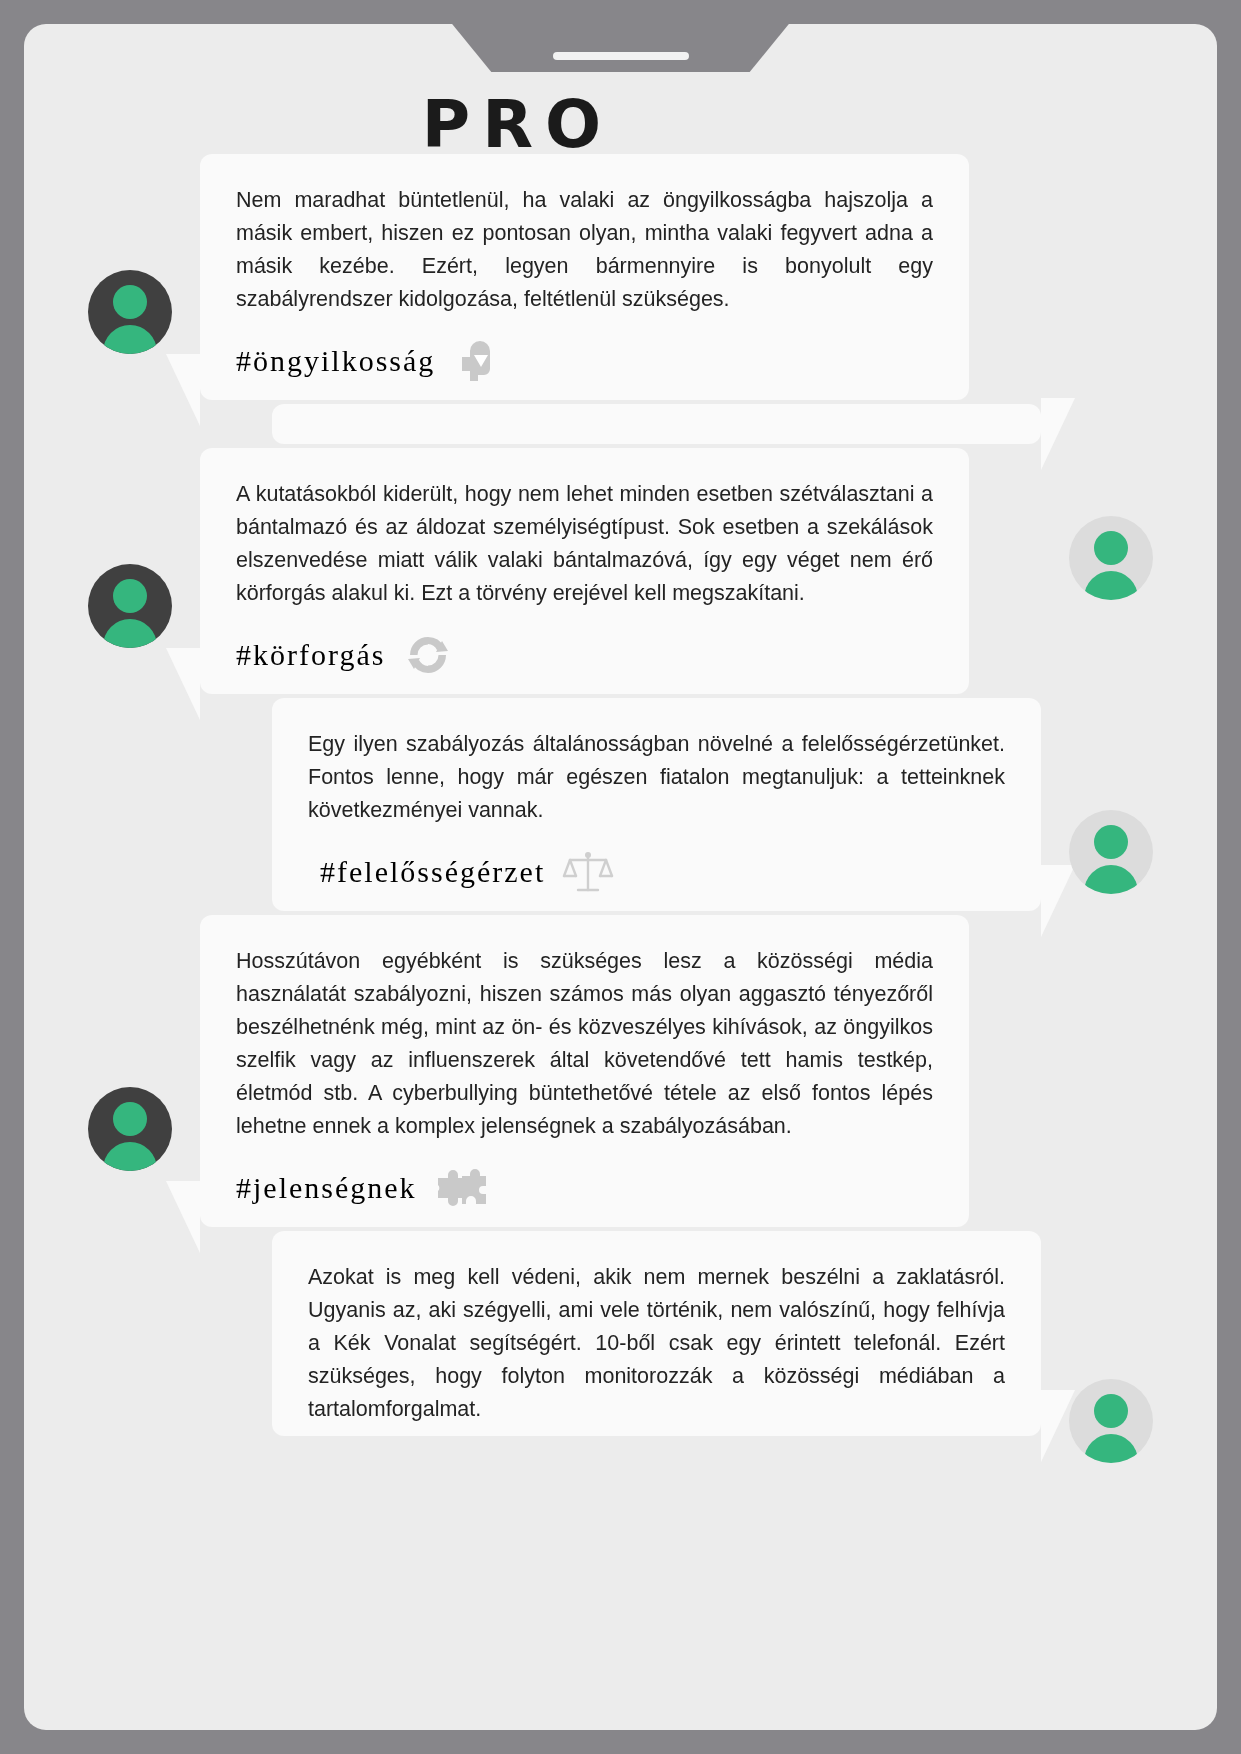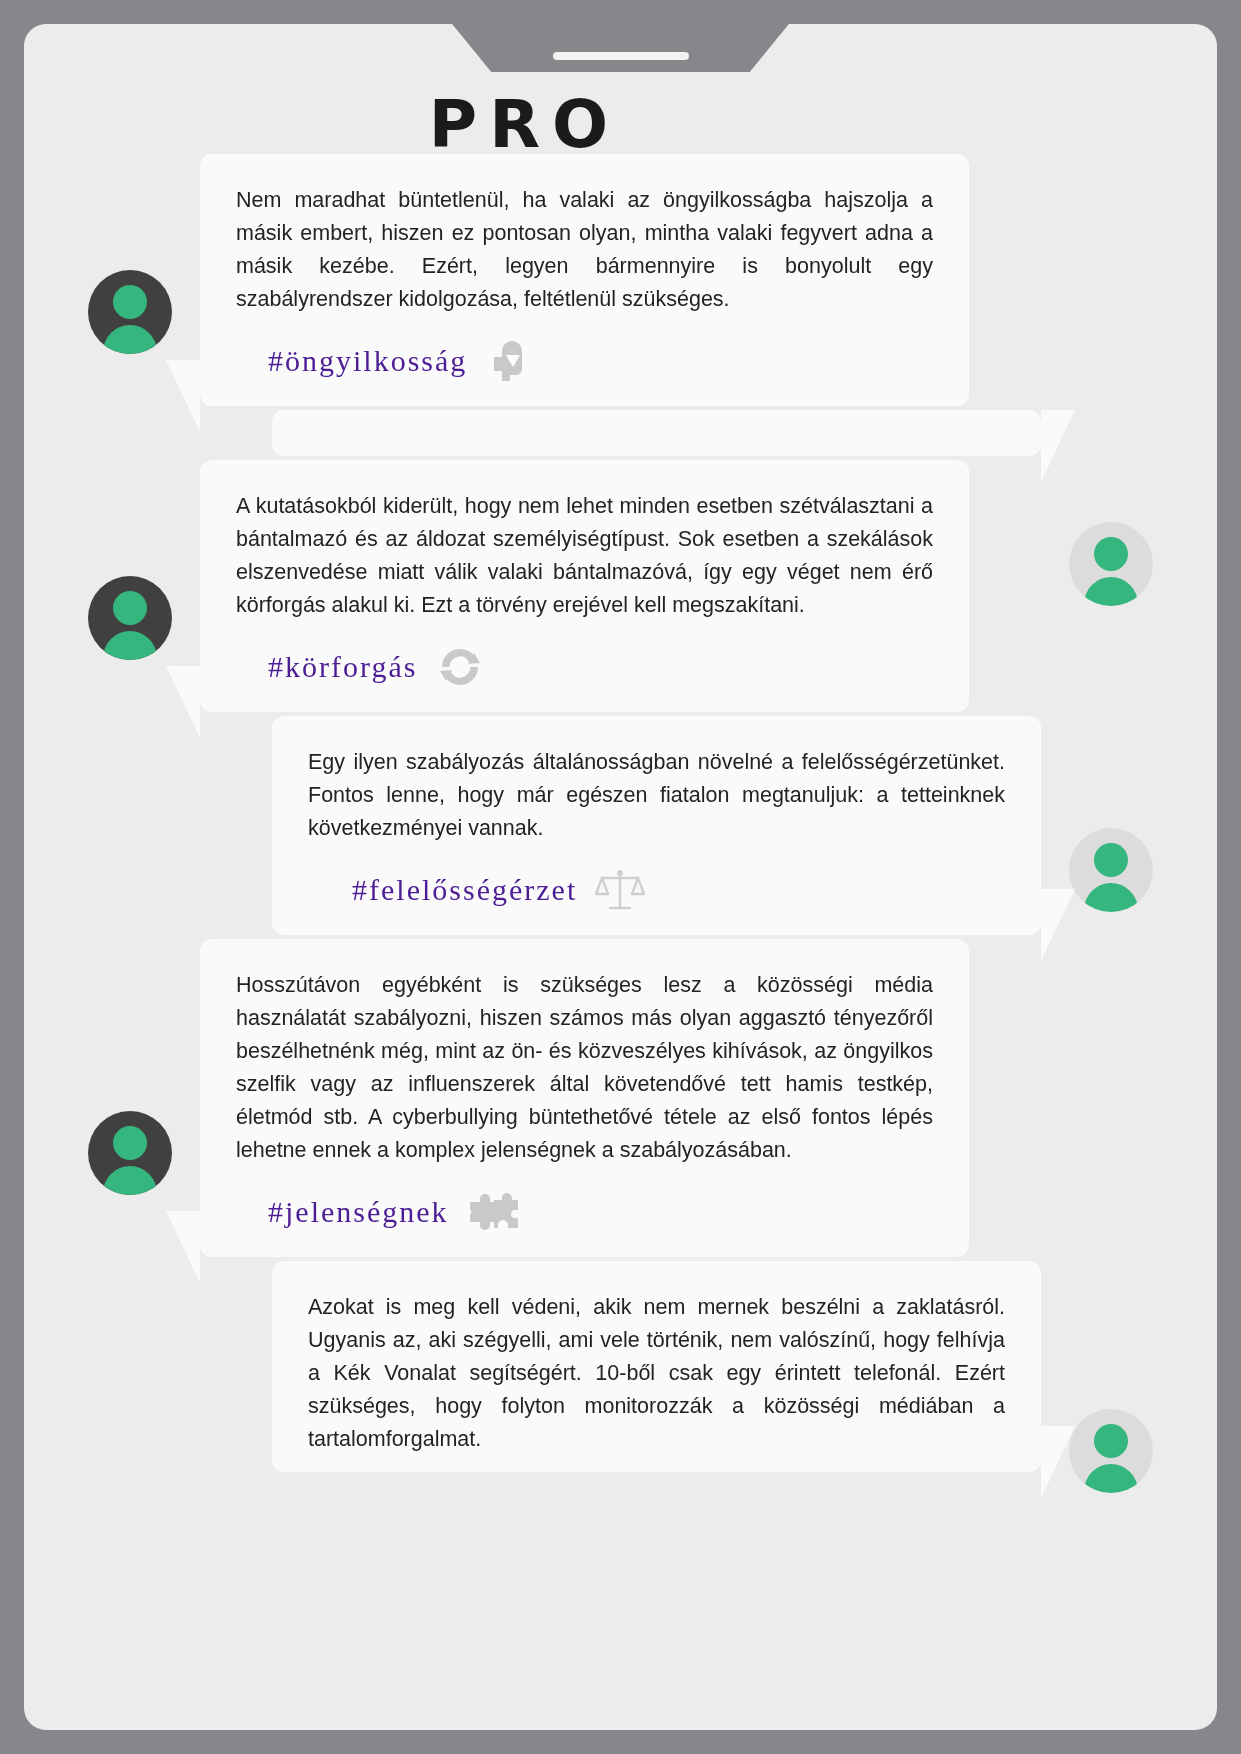--- a/index.html
+++ b/index.html
@@ -55,21 +55,21 @@
     width: 136px;
     height: 8px;
     background: #f2f2f2;
     border-radius: 4px;
     z-index: 4;
   }
 
   
   .title {
     position: absolute;
-    left: 12px;
+    left: 5px;
     top: 62px;
     width: 977px;
     text-align: center;
     font-family: "DejaVu Sans", sans-serif;
     font-weight: 700;
     font-size: 66px;
     letter-spacing: 12px;
     color: #1b1b1b;
   }
 
@@ -117,21 +117,21 @@
     height: 46px;
     border-radius: 28px 28px 0 0;
     background: #35b67e;
   }
 
   
   .bubble {
     position: relative;
     background: #fafafa;
     border-radius: 12px;
-    padding: 30px 36px 16px 36px;
+    padding: 30px 36px 10px 36px;
     z-index: 2;
   }
   .bubble.left  { margin-left: 176px; margin-right: 248px; }
   .bubble.right { margin-left: 248px; margin-right: 176px; }
 
   .bubble p {
     font-family: "Liberation Sans", sans-serif;
     font-size: 21.5px;
     line-height: 33px;
     color: #232323;
@@ -164,23 +164,22 @@
     display: flex;
     align-items: center;
     gap: 14px;
     margin-top: 16px;
     min-height: 56px;
   }
   .hashtag {
     font-family: "Liberation Serif", serif;
     font-size: 30px;
     letter-spacing: 2px;
-    color: #4c1d95;
+    color: #000000;
     white-space: nowrap;
-    margin-left: 32px;
   }
   .tagicon {
     flex: 0 0 auto;
     width: 58px;
     height: 58px;
     display: flex;
     align-items: center;
     justify-content: center;
   }
   .tagicon svg { display: block; }

